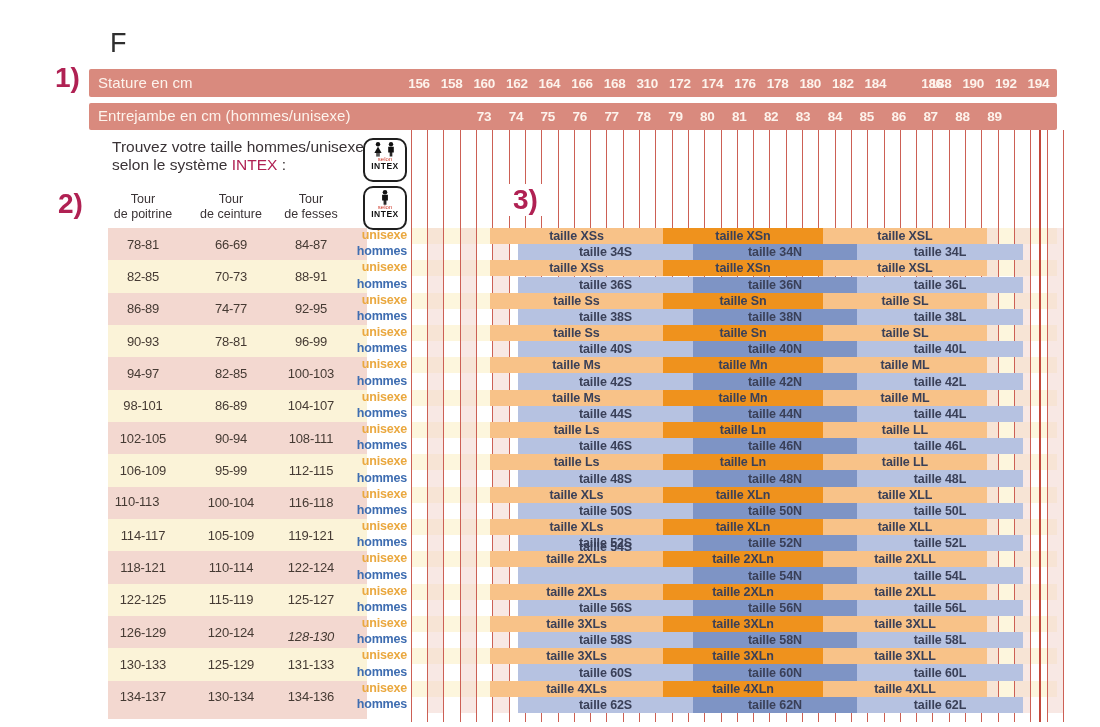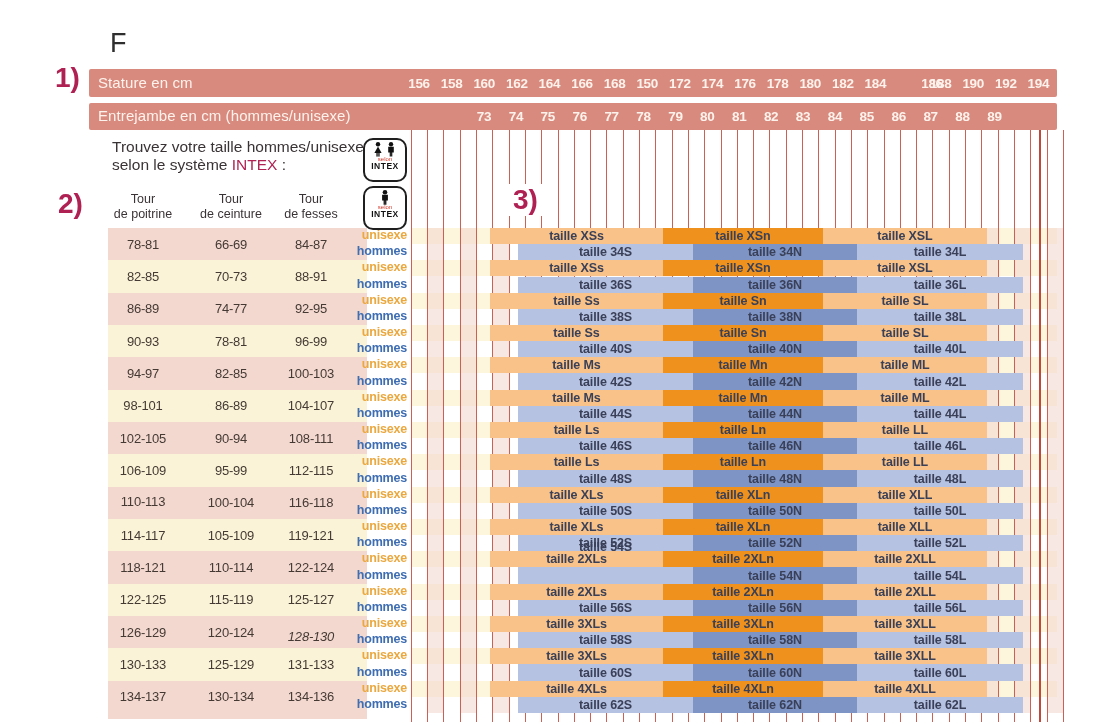--- a/index.html
+++ b/index.html
@@ -92,21 +92,21 @@
     <div>de fesses</div>
   </div>
 
 <div class="abs tick flexc" style="left: 403px; top: 69px; width: 32px; height: 28px;">156</div>
     <div class="abs tick flexc" style="left: 435.6px; top: 69px; width: 32px; height: 28px;">158</div>
     <div class="abs tick flexc" style="left: 468.2px; top: 69px; width: 32px; height: 28px;">160</div>
     <div class="abs tick flexc" style="left: 500.8px; top: 69px; width: 32px; height: 28px;">162</div>
     <div class="abs tick flexc" style="left: 533.4px; top: 69px; width: 32px; height: 28px;">164</div>
     <div class="abs tick flexc" style="left: 566px; top: 69px; width: 32px; height: 28px;">166</div>
     <div class="abs tick flexc" style="left: 598.6px; top: 69px; width: 32px; height: 28px;">168</div>
-    <div class="abs tick flexc" style="left: 631.2px; top: 69px; width: 32px; height: 28px;">150</div>
+    <div class="abs tick flexc" style="left: 631.2px; top: 69px; width: 32px; height: 28px;">310</div>
     <div class="abs tick flexc" style="left: 663.8px; top: 69px; width: 32px; height: 28px;">172</div>
     <div class="abs tick flexc" style="left: 696.4px; top: 69px; width: 32px; height: 28px;">174</div>
     <div class="abs tick flexc" style="left: 729px; top: 69px; width: 32px; height: 28px;">176</div>
     <div class="abs tick flexc" style="left: 761.6px; top: 69px; width: 32px; height: 28px;">178</div>
     <div class="abs tick flexc" style="left: 794.2px; top: 69px; width: 32px; height: 28px;">180</div>
     <div class="abs tick flexc" style="left: 826.8px; top: 69px; width: 32px; height: 28px;">182</div>
     <div class="abs tick flexc" style="left: 859.4px; top: 69px; width: 32px; height: 28px;">184</div>
     <div class="abs tick flexc" style="left: 892px; top: 69px; width: 32px; height: 28px; margin-left: 24px;">186</div>
     <div class="abs tick flexc" style="left: 924.6px; top: 69px; width: 32px; height: 28px;">188</div>
     <div class="abs tick flexc" style="left: 957.2px; top: 69px; width: 32px; height: 28px;">190</div>
@@ -276,21 +276,21 @@
     <div class="abs seg" style="left: 823px; top: 454.331px; width: 164px; height: 16.167px; background: rgb(248, 194, 136);"></div>
     <div class="abs seg-label" style="left: 823px; top: 454.331px; width: 164px; height: 16.167px;">taille LL</div>
     <div class="abs seg" style="left: 518px; top: 470.498px; width: 175px; height: 16.167px; background: rgb(182, 194, 225);"></div>
     <div class="abs seg-label" style="left: 518px; top: 470.498px; width: 175px; height: 16.167px;">taille 48S</div>
     <div class="abs seg" style="left: 693px; top: 470.498px; width: 164px; height: 16.167px; background: rgb(126, 148, 197);"></div>
     <div class="abs seg-label" style="left: 693px; top: 470.498px; width: 164px; height: 16.167px;">taille 48N</div>
     <div class="abs seg" style="left: 857px; top: 470.498px; width: 166px; height: 16.167px; background: rgb(182, 194, 225);"></div>
     <div class="abs seg-label" style="left: 857px; top: 470.498px; width: 166px; height: 16.167px;">taille 48L</div>
     <div class="abs rowbg" style="left: 410.85px; top: 486.664px; width: 646.15px; height: 16.167px; background: rgb(253, 246, 221);"></div>
     <div class="abs band" style="left: 108px; top: 486.664px; width: 259px; height: 32.333px; background: rgb(243, 216, 208);"></div>
-    <div class="abs meas flexc" style="left: 103px; top: 486.664px; width: 80px; height: 29px;">110-113</div>
+    <div class="abs meas flexc" style="left: 97px; top: 486.664px; width: 80px; height: 29px;">110-113</div>
     <div class="abs meas flexc" style="left: 191px; top: 486.664px; width: 80px; height: 32.333px;">100-104</div>
     <div class="abs meas flexc" style="left: 271px; top: 486.664px; width: 80px; height: 32.333px;">116-118</div>
     <div class="abs rowlab u" style="left: 347px; top: 485.664px; width: 60px; height: 16.167px;">unisexe</div>
     <div class="abs rowlab h" style="left: 347px; top: 501.831px; width: 60px; height: 16.167px;">hommes</div>
     <div class="abs seg" style="left: 490px; top: 486.664px; width: 173px; height: 16.167px; background: rgb(248, 194, 136);"></div>
     <div class="abs seg-label" style="left: 490px; top: 486.664px; width: 173px; height: 16.167px;">taille XLs</div>
     <div class="abs seg" style="left: 663px; top: 486.664px; width: 160px; height: 16.167px; background: rgb(239, 146, 29);"></div>
     <div class="abs seg-label" style="left: 663px; top: 486.664px; width: 160px; height: 16.167px;">taille XLn</div>
     <div class="abs seg" style="left: 823px; top: 486.664px; width: 164px; height: 16.167px; background: rgb(248, 194, 136);"></div>
     <div class="abs seg-label" style="left: 823px; top: 486.664px; width: 164px; height: 16.167px;">taille XLL</div>

